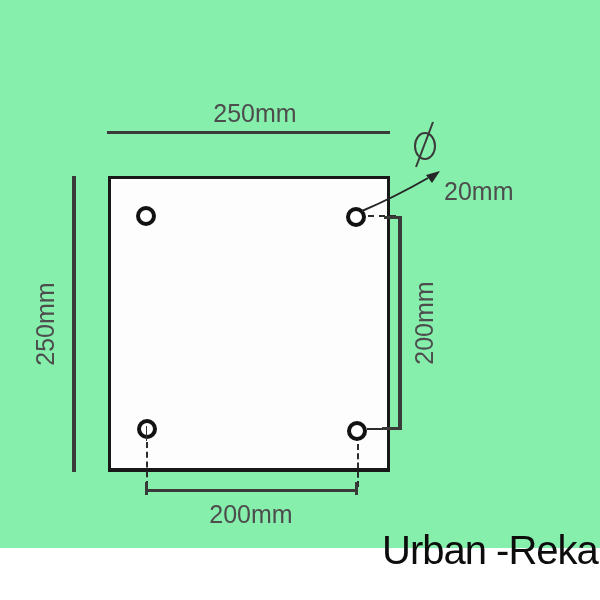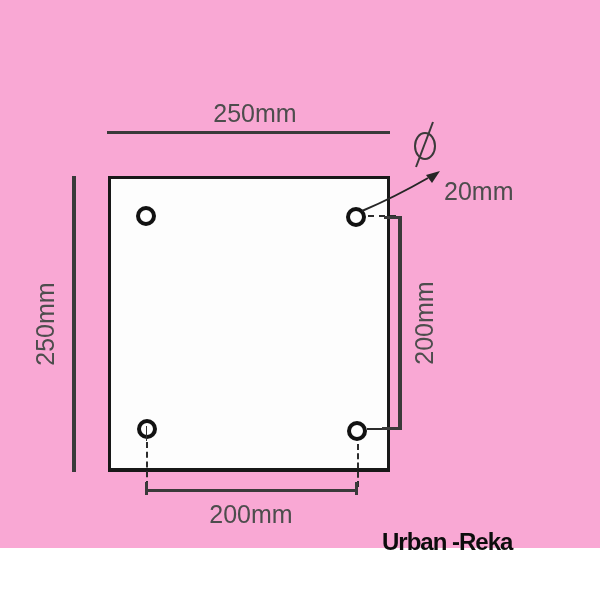--- a/index.html
+++ b/index.html
@@ -5,21 +5,21 @@
   html, body { margin: 0; padding: 0; }
   body {
     width: 600px; height: 600px;
     background: #ffffff;
     font-family: "Liberation Sans", sans-serif;
     overflow: hidden;
   }
   .canvas {
     position: relative;
     width: 600px; height: 548px;
-    background: #f9a8d4;
+    background: #86efac;
   }
   
   .plate {
     position: absolute;
     left: 108px; top: 176px;
     width: 282px; height: 296px;
     box-sizing: border-box;
     border: 3px solid #181818;
     border-bottom-width: 4px;
     background: #fdfdfd;
@@ -79,22 +79,22 @@
   
   .callout-svg {
     position: absolute; left: 0; top: 0;
     width: 600px; height: 600px;
     pointer-events: none;
   }
   
   .brand {
     position: absolute;
     left: 382px; top: 528px;
-    font-size: 24px;
-    font-weight: 700;
+    font-size: 40px;
+    font-weight: 400;
     letter-spacing: -1px;
     color: #0d0d0d;
     white-space: nowrap;
   }
 </style>
 </head>
 <body>
 
 <div class="canvas">
 

